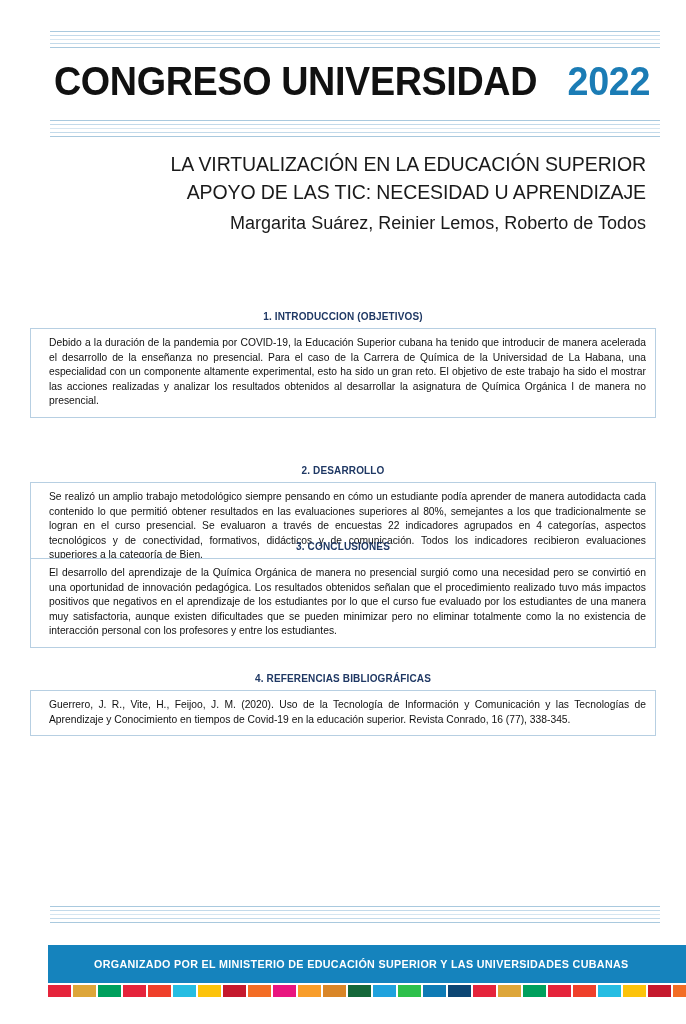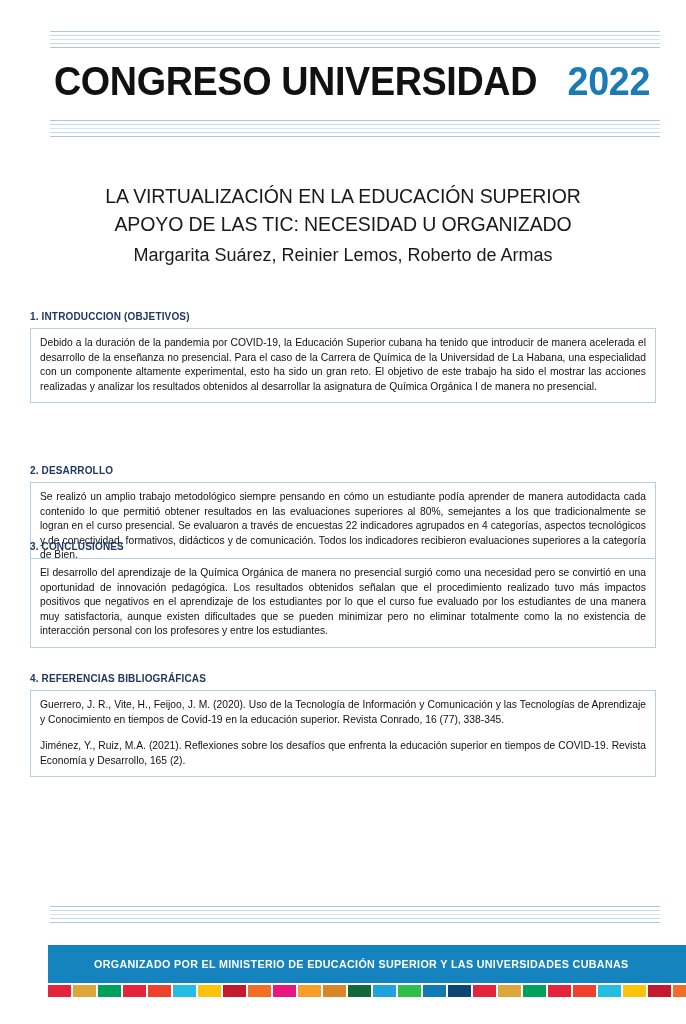--- a/index.html
+++ b/index.html
@@ -68,50 +68,49 @@
   }
   .masthead .brand { color: #111111; }
   .masthead .year  { color: #1b7cb5; margin-left: 6px; }
 
   
   .title-block {
     position: absolute;
     top: 150px;
     left: 40px;
     width: 606px;
-    text-align: center;
-    margin-top: 32px;
+    text-align: right;
   }
   .title-line {
     font-size: 19.5px;
     line-height: 28px;
     color: #1a1a1a;
     letter-spacing: -0.1px;
   }
   .authors {
     font-size: 18px;
     line-height: 26px;
     color: #1a1a1a;
     margin-top: 4px;
   }
 
   
   .section { position: absolute; left: 30px; width: 626px; }
   .section-heading {
     font-size: 10px;
     font-weight: bold;
     color: #1f3864;
-    text-align: left;
+    text-align: center;
     letter-spacing: 0.15px;
     margin-bottom: 6px;
   }
   .section-box {
     border: 1px solid #b7cfe2;
     background: #ffffff;
-    padding: 7px 9px 8px 9px;
+    padding: 7px 9px 8px 18px;
     box-sizing: border-box;
   }
   .section-box p {
     margin: 0;
     font-size: 10.3px;
     line-height: 14.6px;
     color: #111111;
     text-align: justify;
     text-justify: inter-word;
     hyphens: none;
@@ -186,22 +185,22 @@
   <div class="rule-group" id="rules-under">
     <div class="rule dark"></div>
     <div class="rule mid"></div>
     <div class="rule pale"></div>
     <div class="rule mid"></div>
     <div class="rule dark"></div>
   </div>
 
   <div class="title-block">
     <div class="title-line">LA VIRTUALIZACIÓN EN LA EDUCACIÓN SUPERIOR</div>
-    <div class="title-line">APOYO DE LAS TIC: NECESIDAD U ORGANIZADO</div>
-    <div class="authors">Margarita Suárez, Reinier Lemos, Roberto de Armas</div>
+    <div class="title-line">APOYO DE LAS TIC: NECESIDAD U APRENDIZAJE</div>
+    <div class="authors">Margarita Suárez, Reinier Lemos, Roberto de Todos</div>
   </div>
 
   <div class="section" id="sec-intro">
     <div class="section-heading">1. INTRODUCCION (OBJETIVOS)</div>
     <div class="section-box">
       <p>Debido a la duración de la pandemia por COVID-19, la Educación Superior cubana ha tenido que introducir de manera acelerada el desarrollo de la enseñanza no presencial. Para el caso de la Carrera de Química de la Universidad de La Habana, una especialidad con un componente altamente experimental, esto ha sido un gran reto. El objetivo de este trabajo ha sido el mostrar las acciones realizadas y analizar los resultados obtenidos al desarrollar la asignatura de Química Orgánica I de manera no presencial.</p>
     </div>
   </div>
 
   <div class="section" id="sec-desa">
@@ -215,21 +214,20 @@
     <div class="section-heading">3. CONCLUSIONES</div>
     <div class="section-box">
       <p>El desarrollo del aprendizaje de la Química Orgánica de manera no presencial surgió como una necesidad pero se convirtió en una oportunidad de innovación pedagógica. Los resultados obtenidos señalan que el procedimiento realizado tuvo más impactos positivos que negativos en el aprendizaje de los estudiantes por lo que el curso fue evaluado por los estudiantes de una manera muy satisfactoria, aunque existen dificultades que se pueden minimizar pero no eliminar totalmente como la no existencia de interacción personal con los profesores y entre los estudiantes.</p>
     </div>
   </div>
 
   <div class="section" id="sec-refs">
     <div class="section-heading">4. REFERENCIAS BIBLIOGRÁFICAS</div>
     <div class="section-box refs">
       <p>Guerrero, J. R., Vite, H., Feijoo, J. M. (2020). Uso de la Tecnología de Información y Comunicación y las Tecnologías de Aprendizaje y Conocimiento en tiempos de Covid-19 en la educación superior. Revista Conrado, 16 (77), 338-345.</p>
-      <p>Jiménez, Y., Ruiz, M.A. (2021). Reflexiones sobre los desafíos que enfrenta la educación superior en tiempos de COVID-19. Revista Economía y Desarrollo, 165 (2).</p>
     </div>
   </div>
 
   <div class="rule-group" id="rules-footer">
     <div class="rule dark"></div>
     <div class="rule mid"></div>
     <div class="rule pale"></div>
     <div class="rule mid"></div>
     <div class="rule dark"></div>
   </div>

